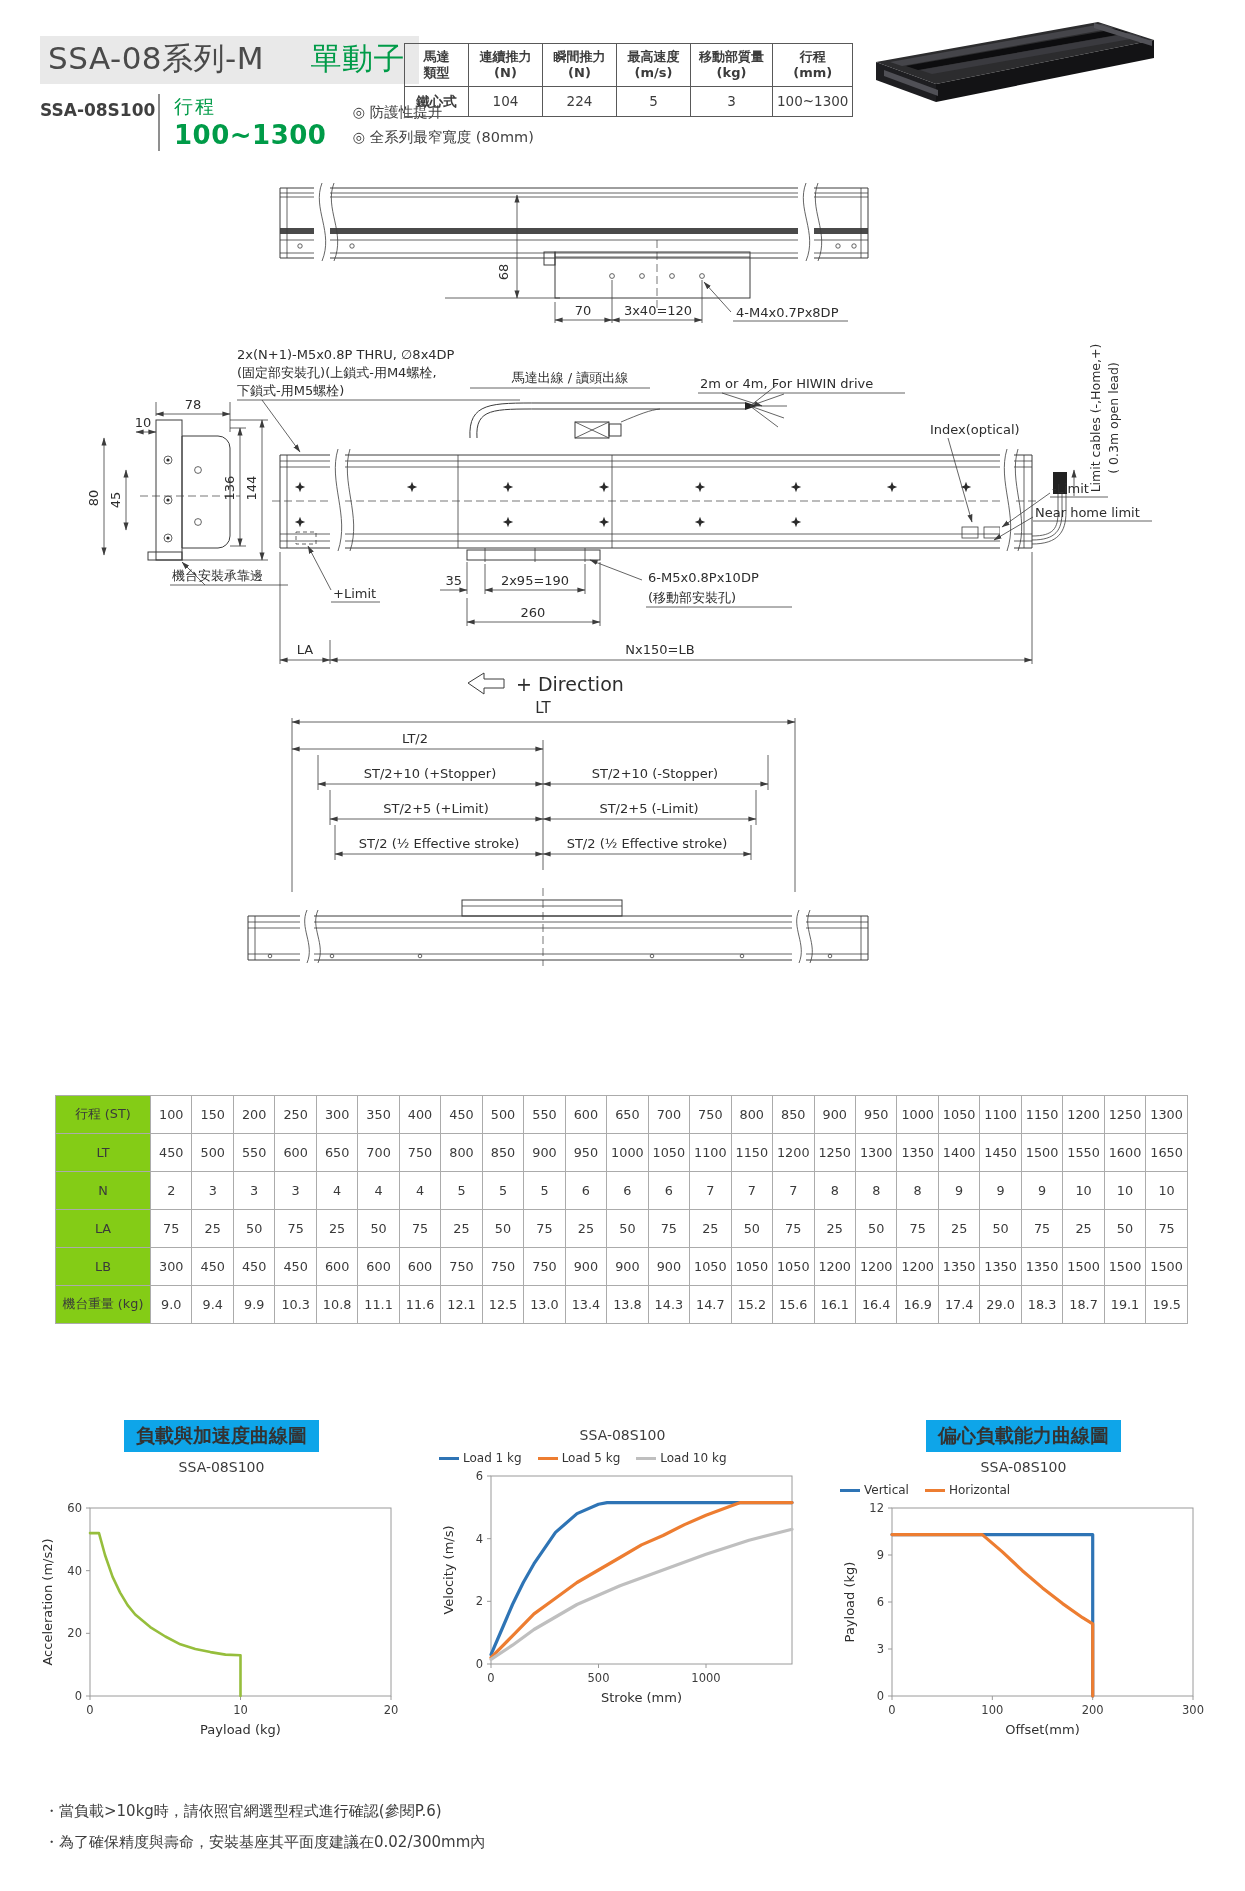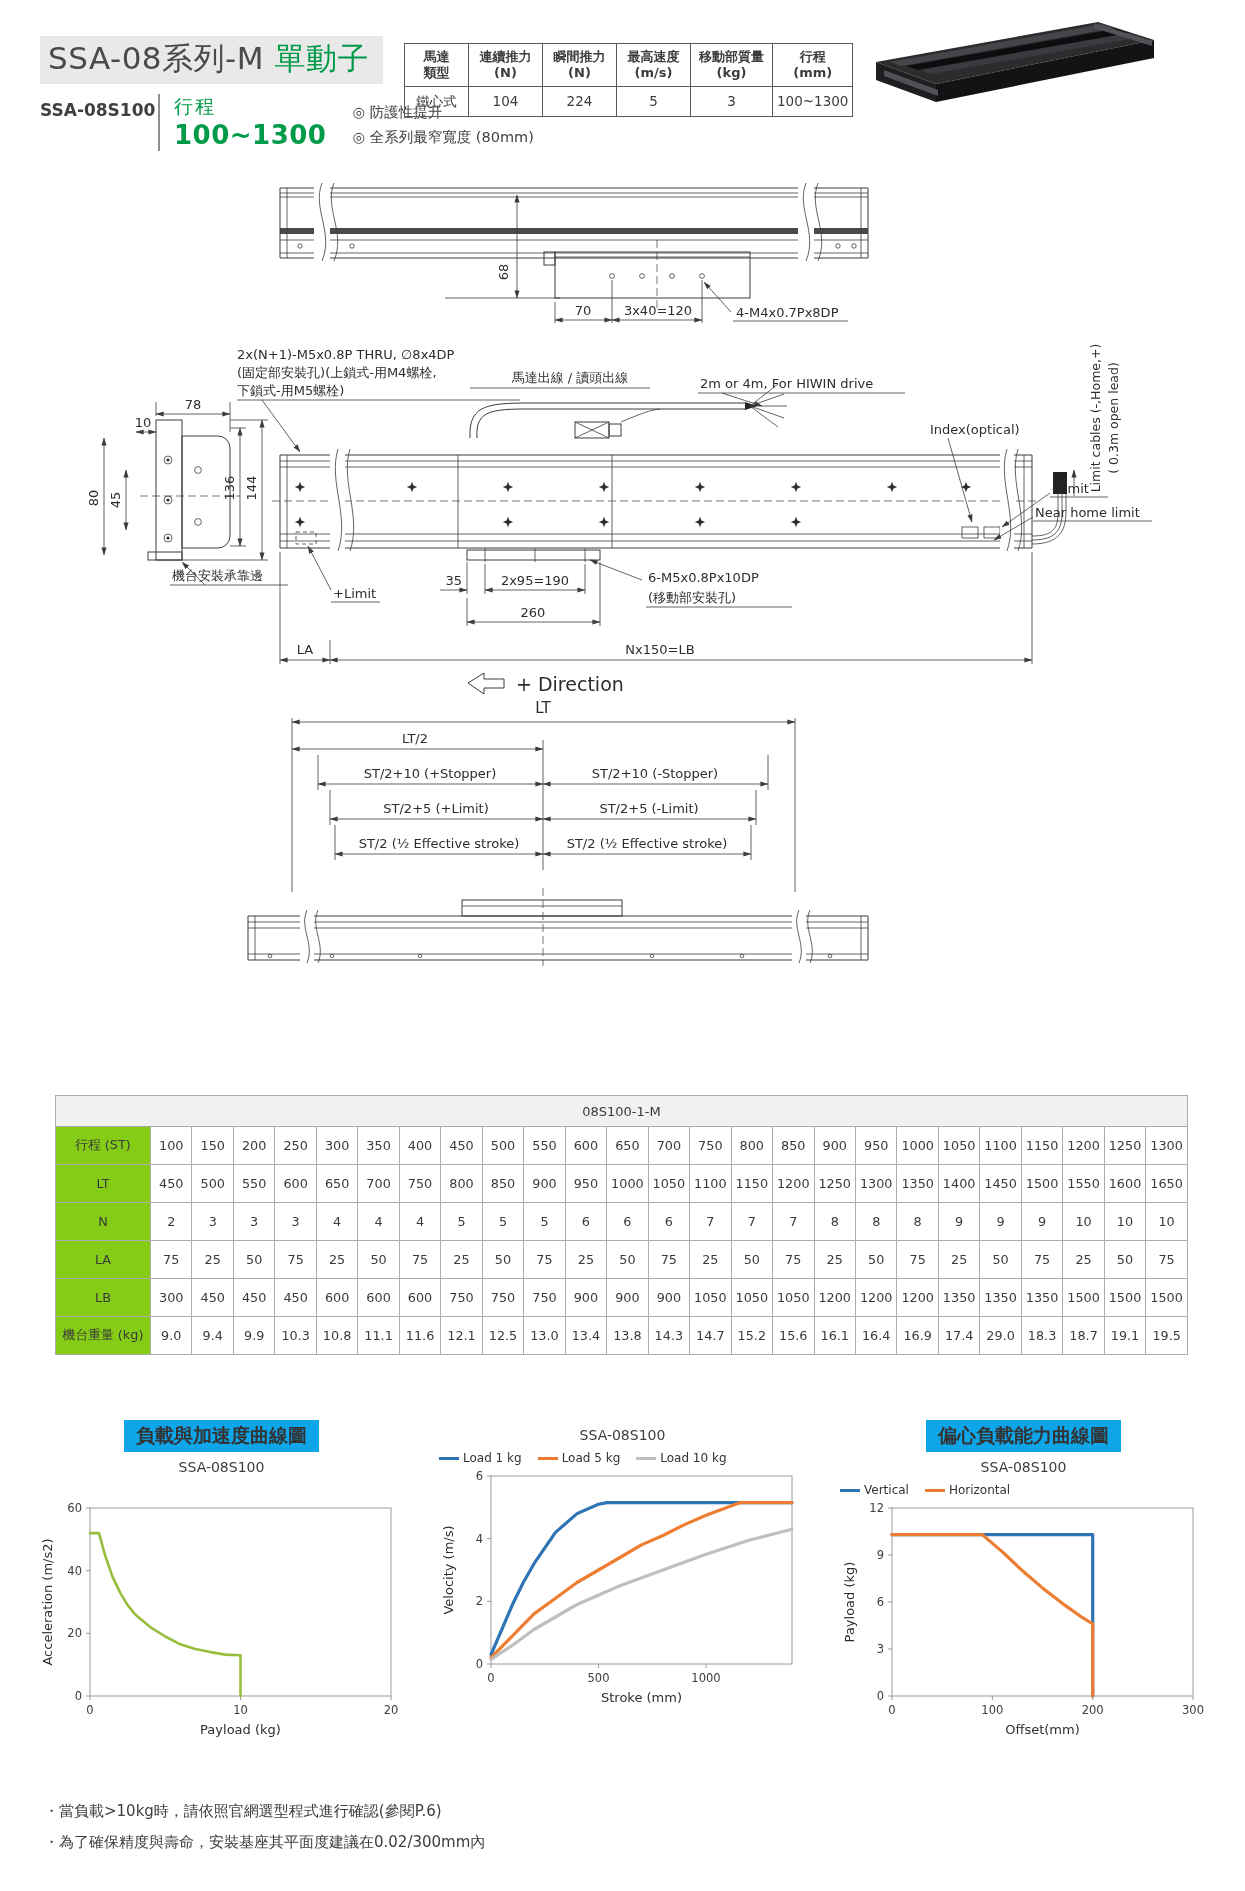--- a/index.html
+++ b/index.html
@@ -1,21 +1,21 @@
 <!DOCTYPE html>
 <html><head>
 <meta charset="utf-8">
 <style>
   html,body{margin:0;padding:0;background:#fff;}
   .page{position:relative;width:1245px;height:1891px;background:#fff;overflow:hidden;
         font-family:"DejaVu Sans","Liberation Sans",sans-serif;color:#3c3c3c;}
   
   .hdr{position:absolute;left:40px;top:36px;}
   .title-chip{display:inline-block;background:#e9e9e9;padding:2px 14px 4px 8px;font-size:31px;letter-spacing:.5px;color:#4a4a4a;}
-  .title-accent{color:#009B48;}
+  .title-accent{color:#009B48;margin-left:36px;}
   .sub-row{display:flex;align-items:stretch;margin-top:10px;}
   .model{font-size:17px;font-weight:bold;color:#3f3f3f;padding-top:6px;width:118px;}
   .vdiv{width:2px;background:#8f8f8f;margin:0 14px 0 0;}
   .stroke-col{margin-right:26px;}
   .stroke-lbl{color:#009B48;font-size:19px;letter-spacing:2px;}
   .stroke-rng{color:#009B48;font-size:26px;font-weight:bold;letter-spacing:.5px;}
   .feat{font-size:14.5px;color:#424242;padding-top:6px;line-height:1.75;}
   
   .spec{position:absolute;left:404px;top:43px;border-collapse:collapse;table-layout:fixed;}
   .spec td{border:1.4px solid #595959;text-align:center;vertical-align:middle;padding:2px 4px;font-size:13px;line-height:1.2;}
@@ -102,21 +102,21 @@
       <td class="h">
             <div>移動部質量</div>
             <div>(kg)</div>
           </td>
       <td class="h">
             <div>行程</div>
             <div>(mm)</div>
           </td>
     </tr>
     <tr>
-      <td class="v" style="font-weight:normal">鐵心式</td>
+      <td class="v" style="font-weight:bold">鐵心式</td>
       <td class="v">104</td>
       <td class="v">224</td>
       <td class="v">5</td>
       <td class="v">3</td>
       <td class="v">100~1300</td>
     </tr>
   </tbody>
     </table>
 
   <svg width="345" height="102" viewBox="0 0 345 102" style="position:absolute;left:846px;top:8px;">
@@ -423,23 +423,20 @@
         <col>
         <col>
         <col>
         <col>
         <col>
         <col>
         <col>
         <col>
       </colgroup>
     <tbody id="dimt-body">
-        <tr>
-          <td class="ttl" colspan="26">08S100-1-M</td>
-        </tr>
         <tr>
           <th>行程 (ST)</th>
           <td>100</td>
           <td>150</td>
           <td>200</td>
           <td>250</td>
           <td>300</td>
           <td>350</td>
           <td>400</td>
           <td>450</td>

